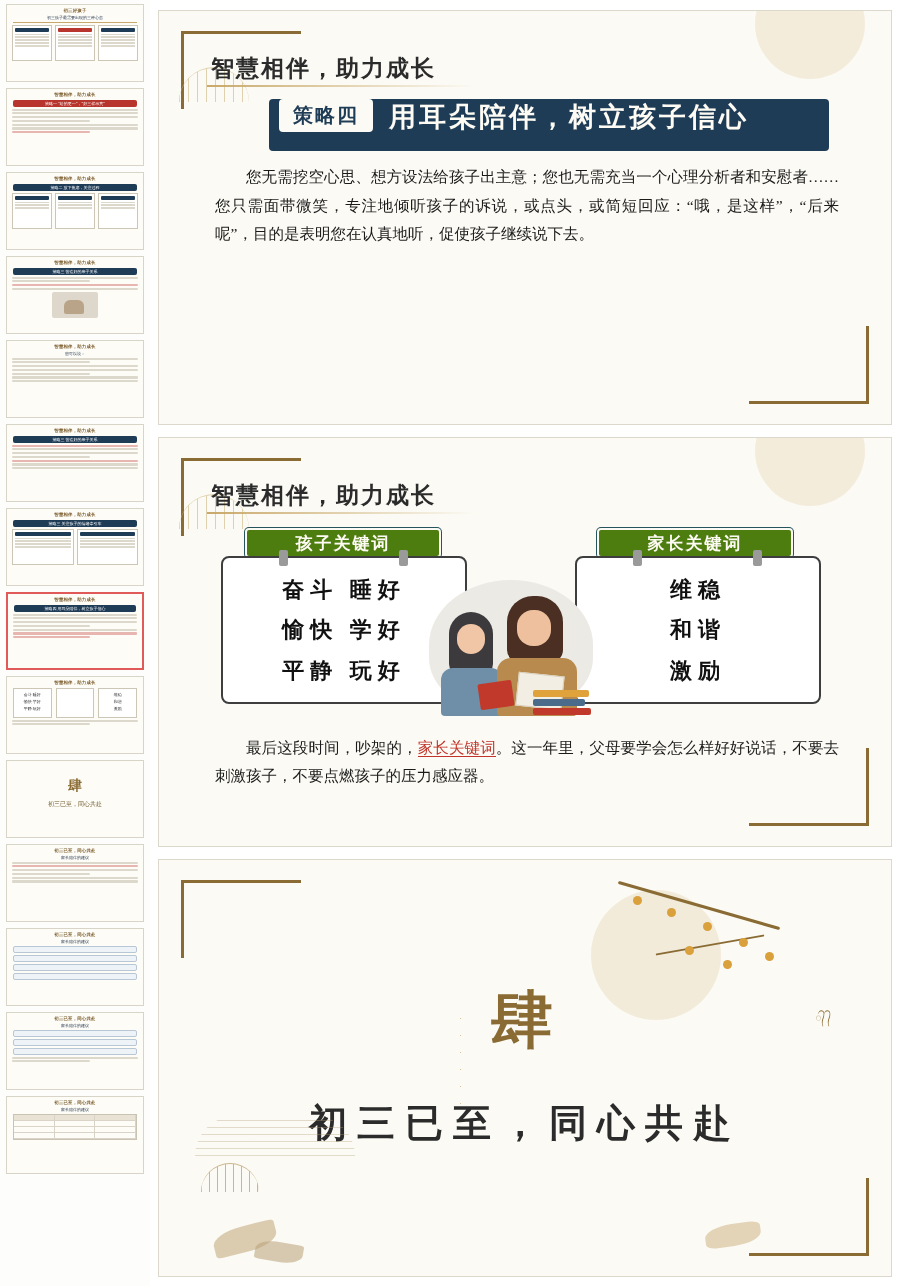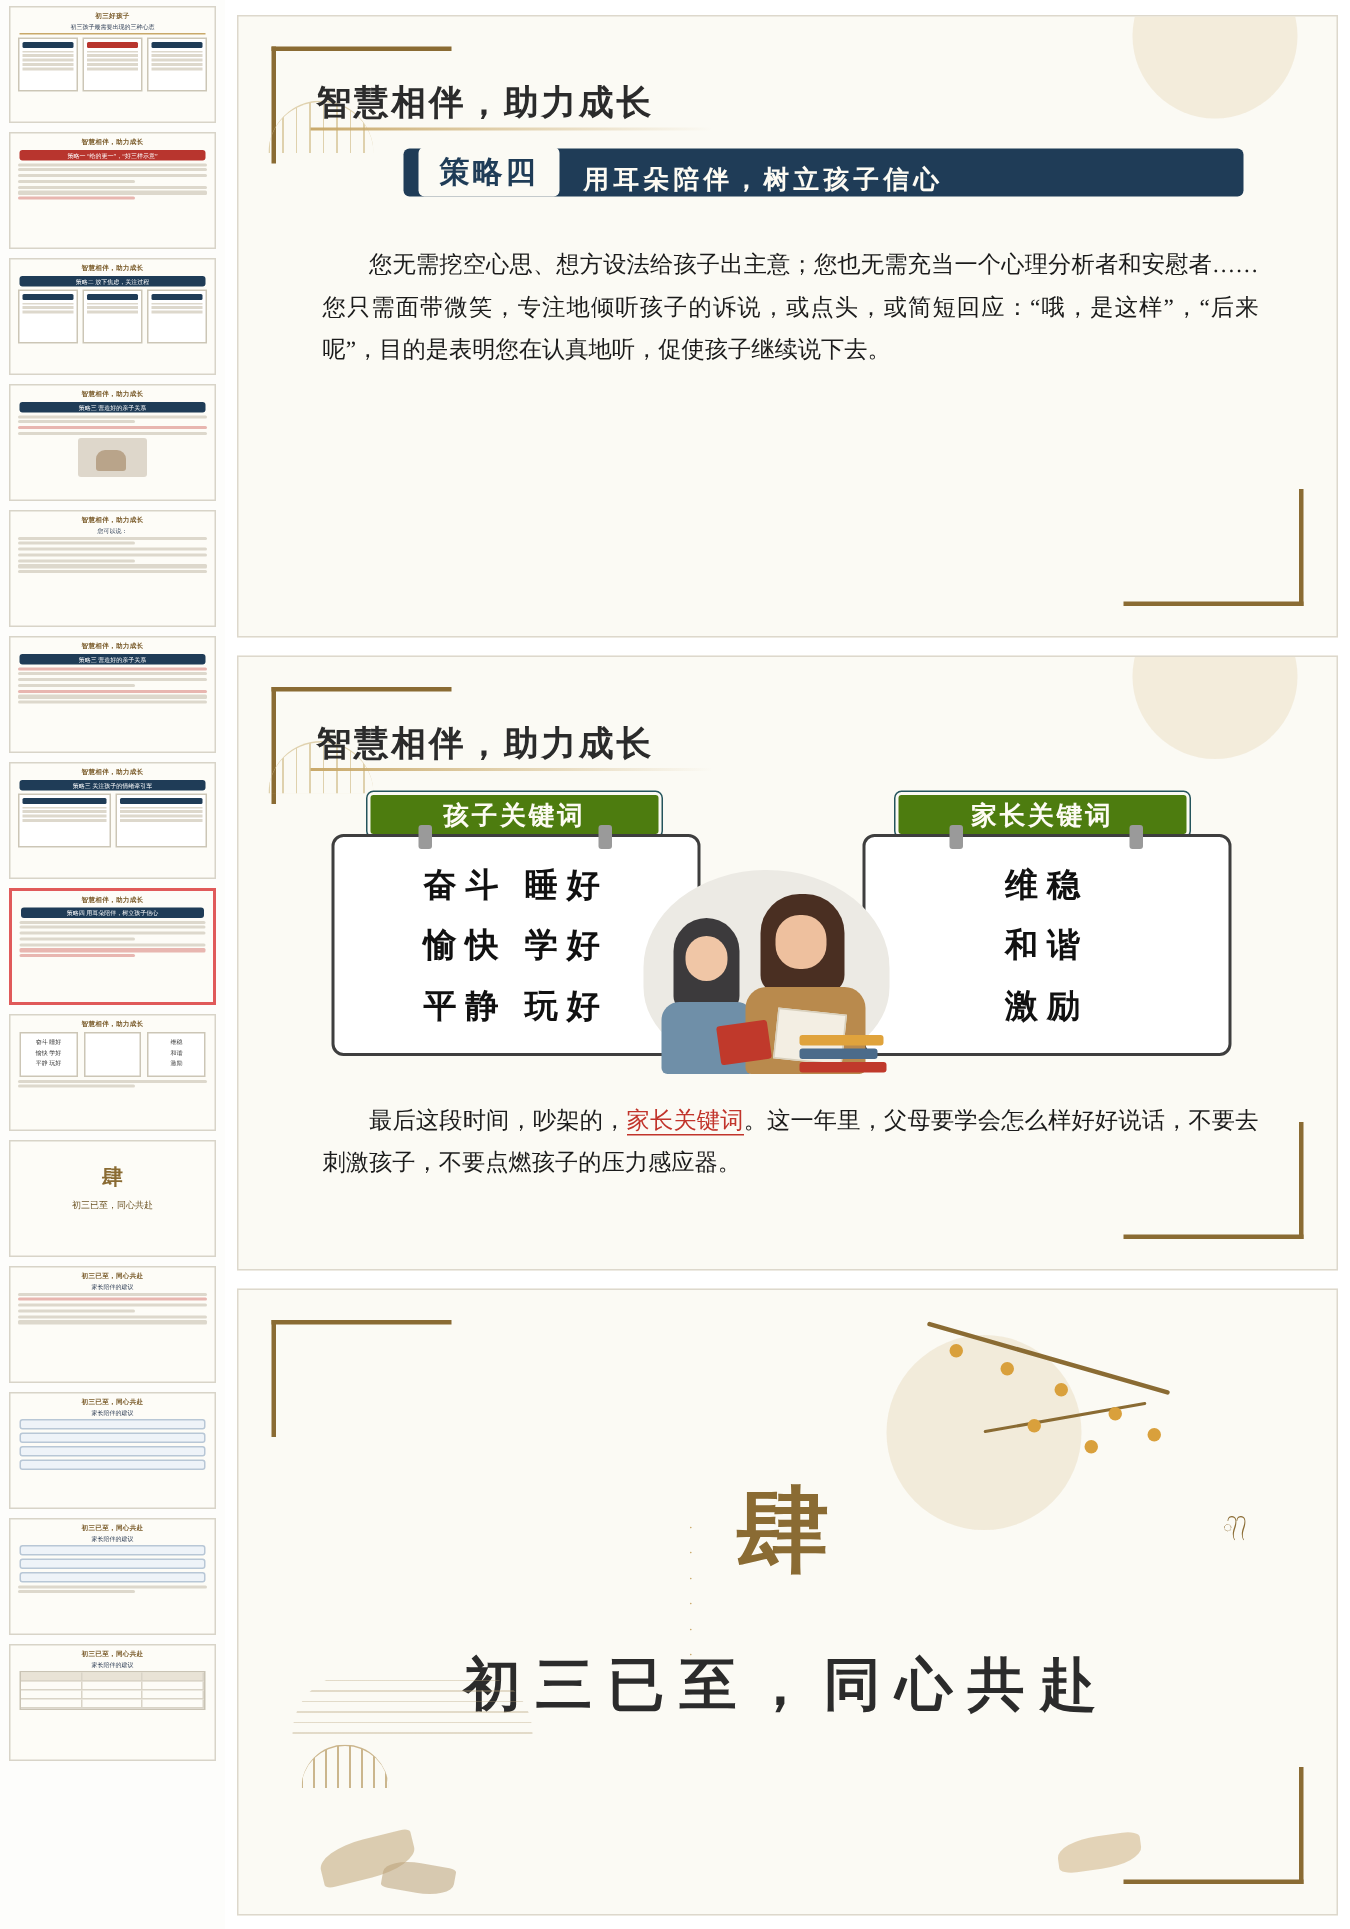--- a/index.html
+++ b/index.html
@@ -146,38 +146,38 @@
     letter-spacing: 2px;
   }
   .s-title-underline {
     position: absolute; left: 48px; top: 74px; width: 268px; height: 2px;
     background: linear-gradient(90deg,#c9a96a,rgba(201,169,106,0));
   }
 
   
   .banner {
     position: absolute; left: 110px; top: 88px;
-    width: 560px; height: 32px;
+    width: 560px; height: 52px;
     background: #1f3c57;
     border-radius: 4px;
-    display: flex; align-items: flex-end;
+    display: flex; align-items: flex-start;
   }
   .banner .tag {
     margin-left: 10px;
     background: #fbfaf4;
     color: #1f3c57;
     font-weight: bold;
     font-size: 20px;
     padding: 3px 14px;
     border-radius: 4px;
     letter-spacing: 2px;
     white-space: nowrap;
   }
   .banner .btext {
-    color: #fdfbf3; font-size: 17px; font-weight: bold;
+    color: #fdfbf3; font-size: 27px; font-weight: bold;
     margin-left: 16px; letter-spacing: 3px; white-space: nowrap;
   }
 
   .body-text {
     position: absolute; left: 56px; right: 52px; top: 152px;
     font-size: 15.5px; line-height: 1.85; color: #1b1b1b;
     text-align: justify;
   }
   .body-text p { margin: 0 0 3px 0; text-indent: 2em; }
   .body-text p.em { color: #c1342b; }

